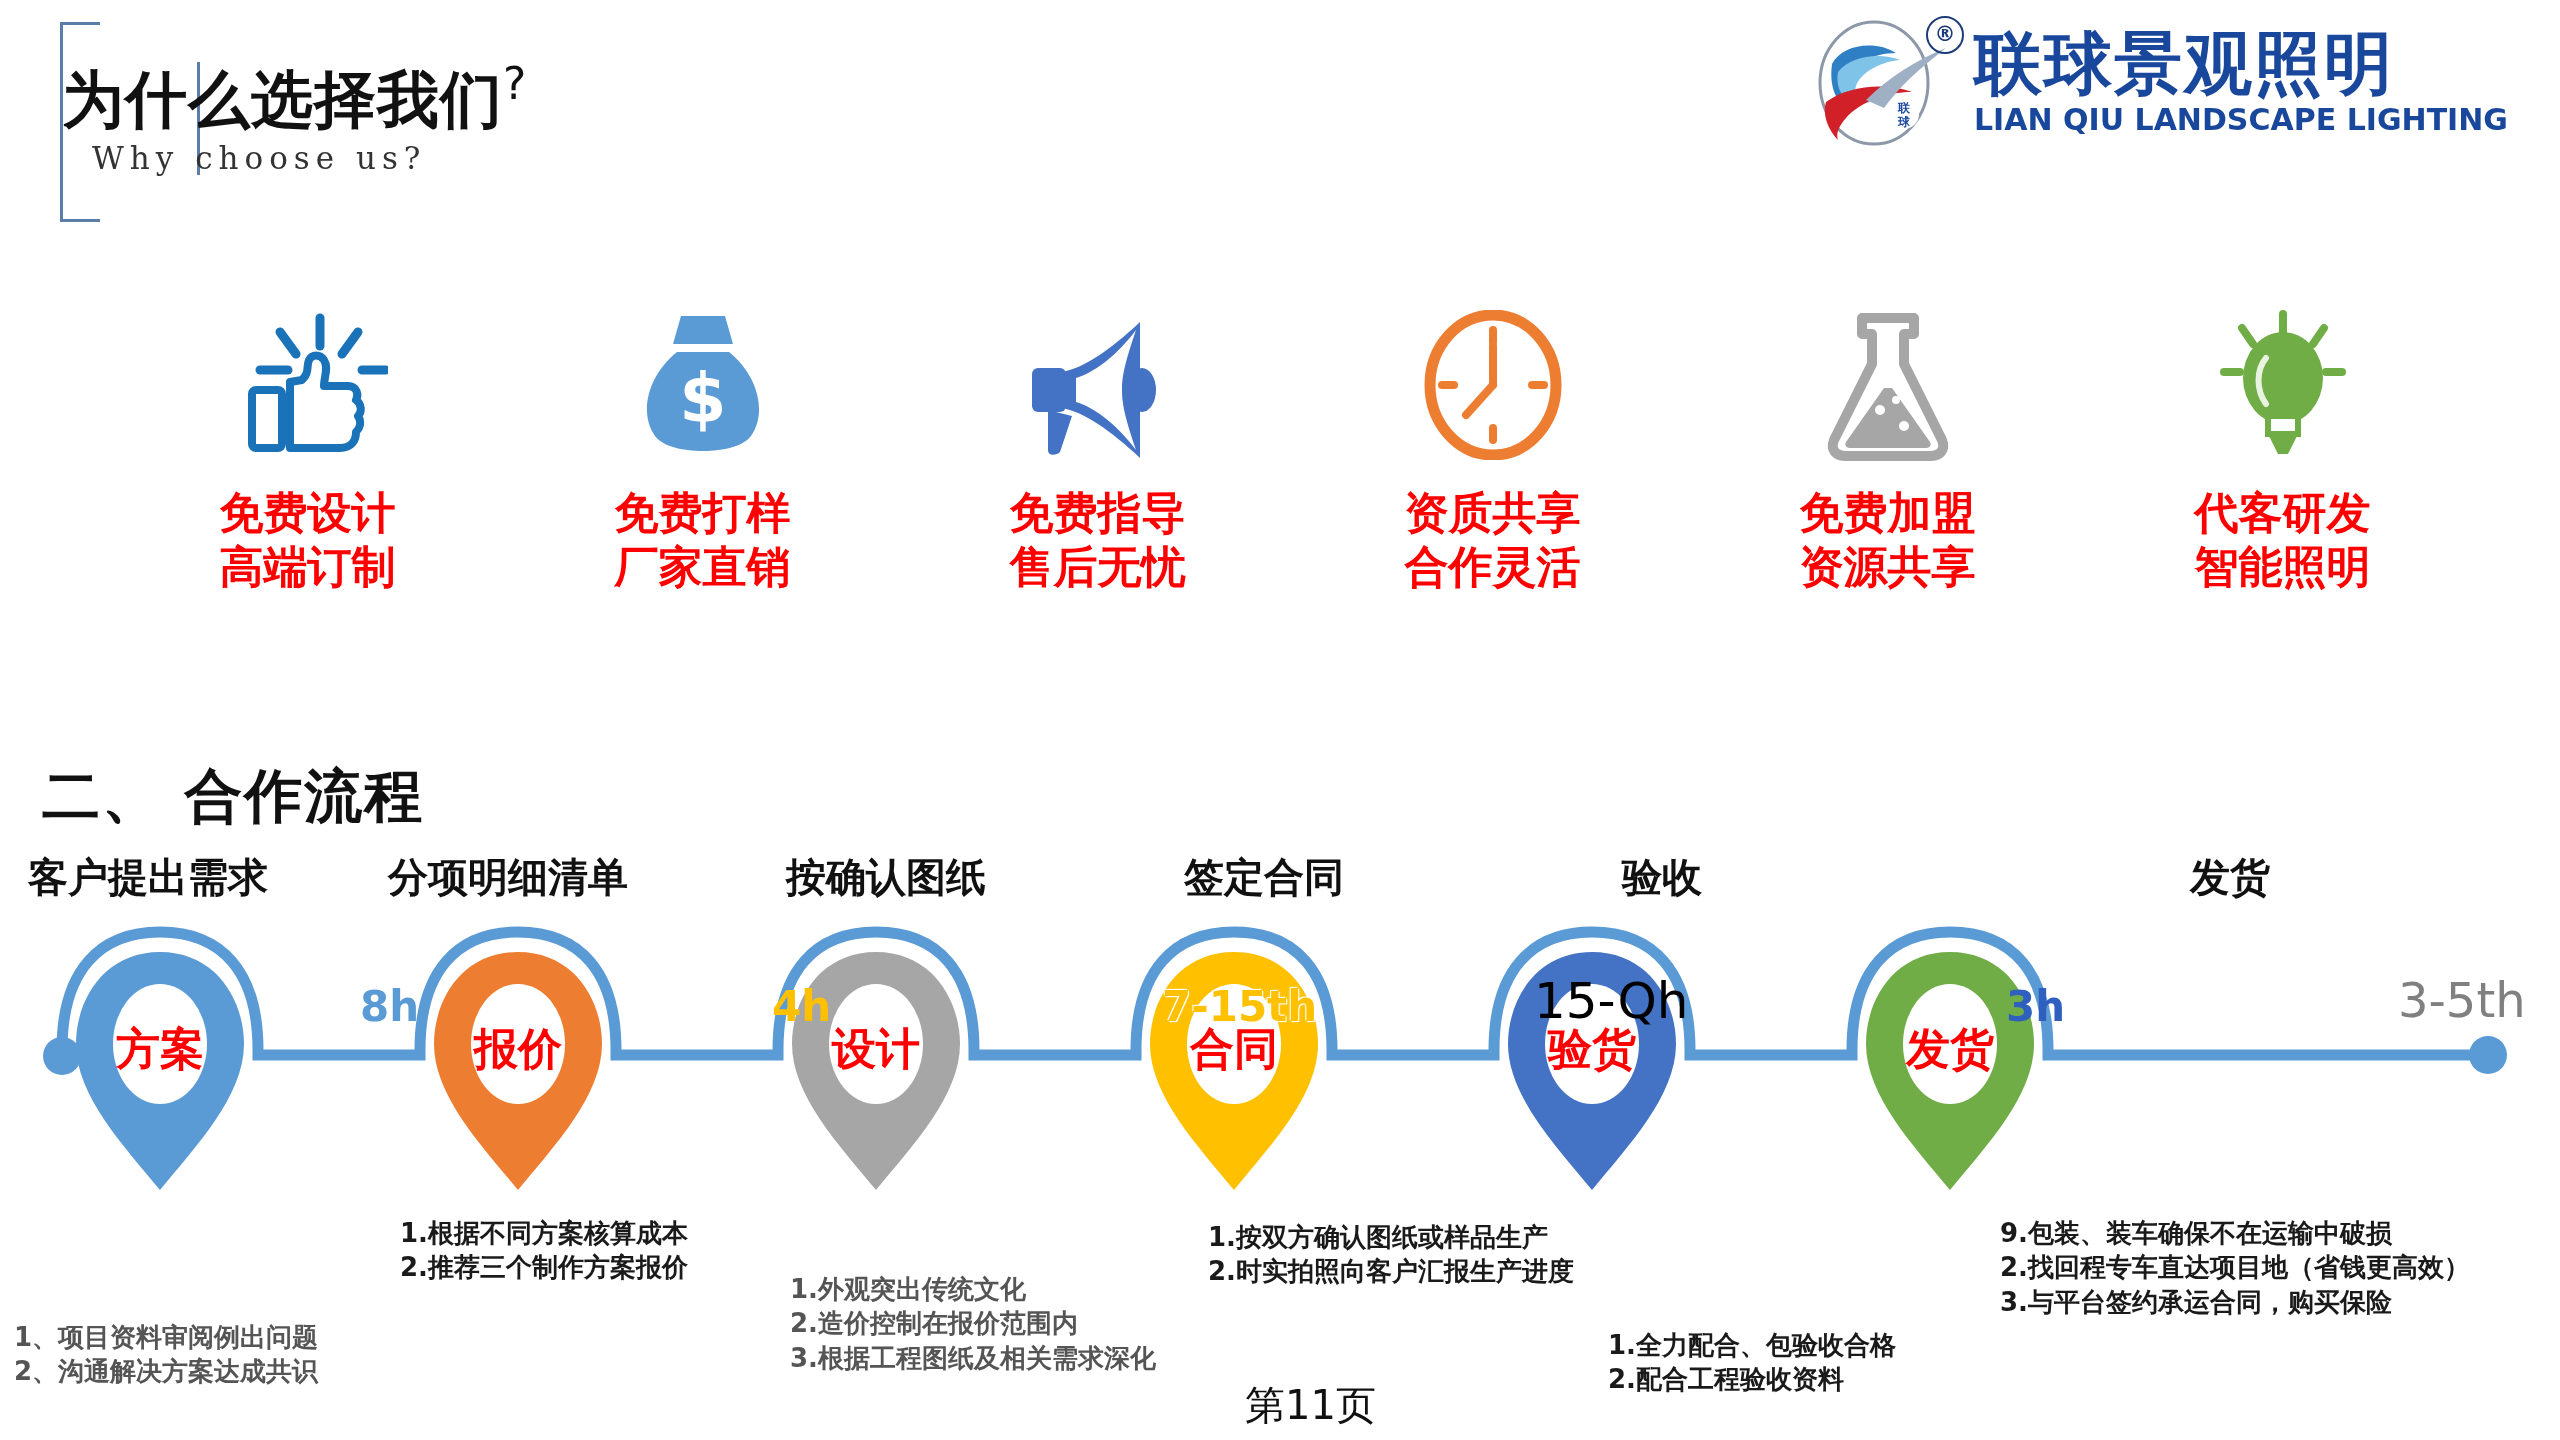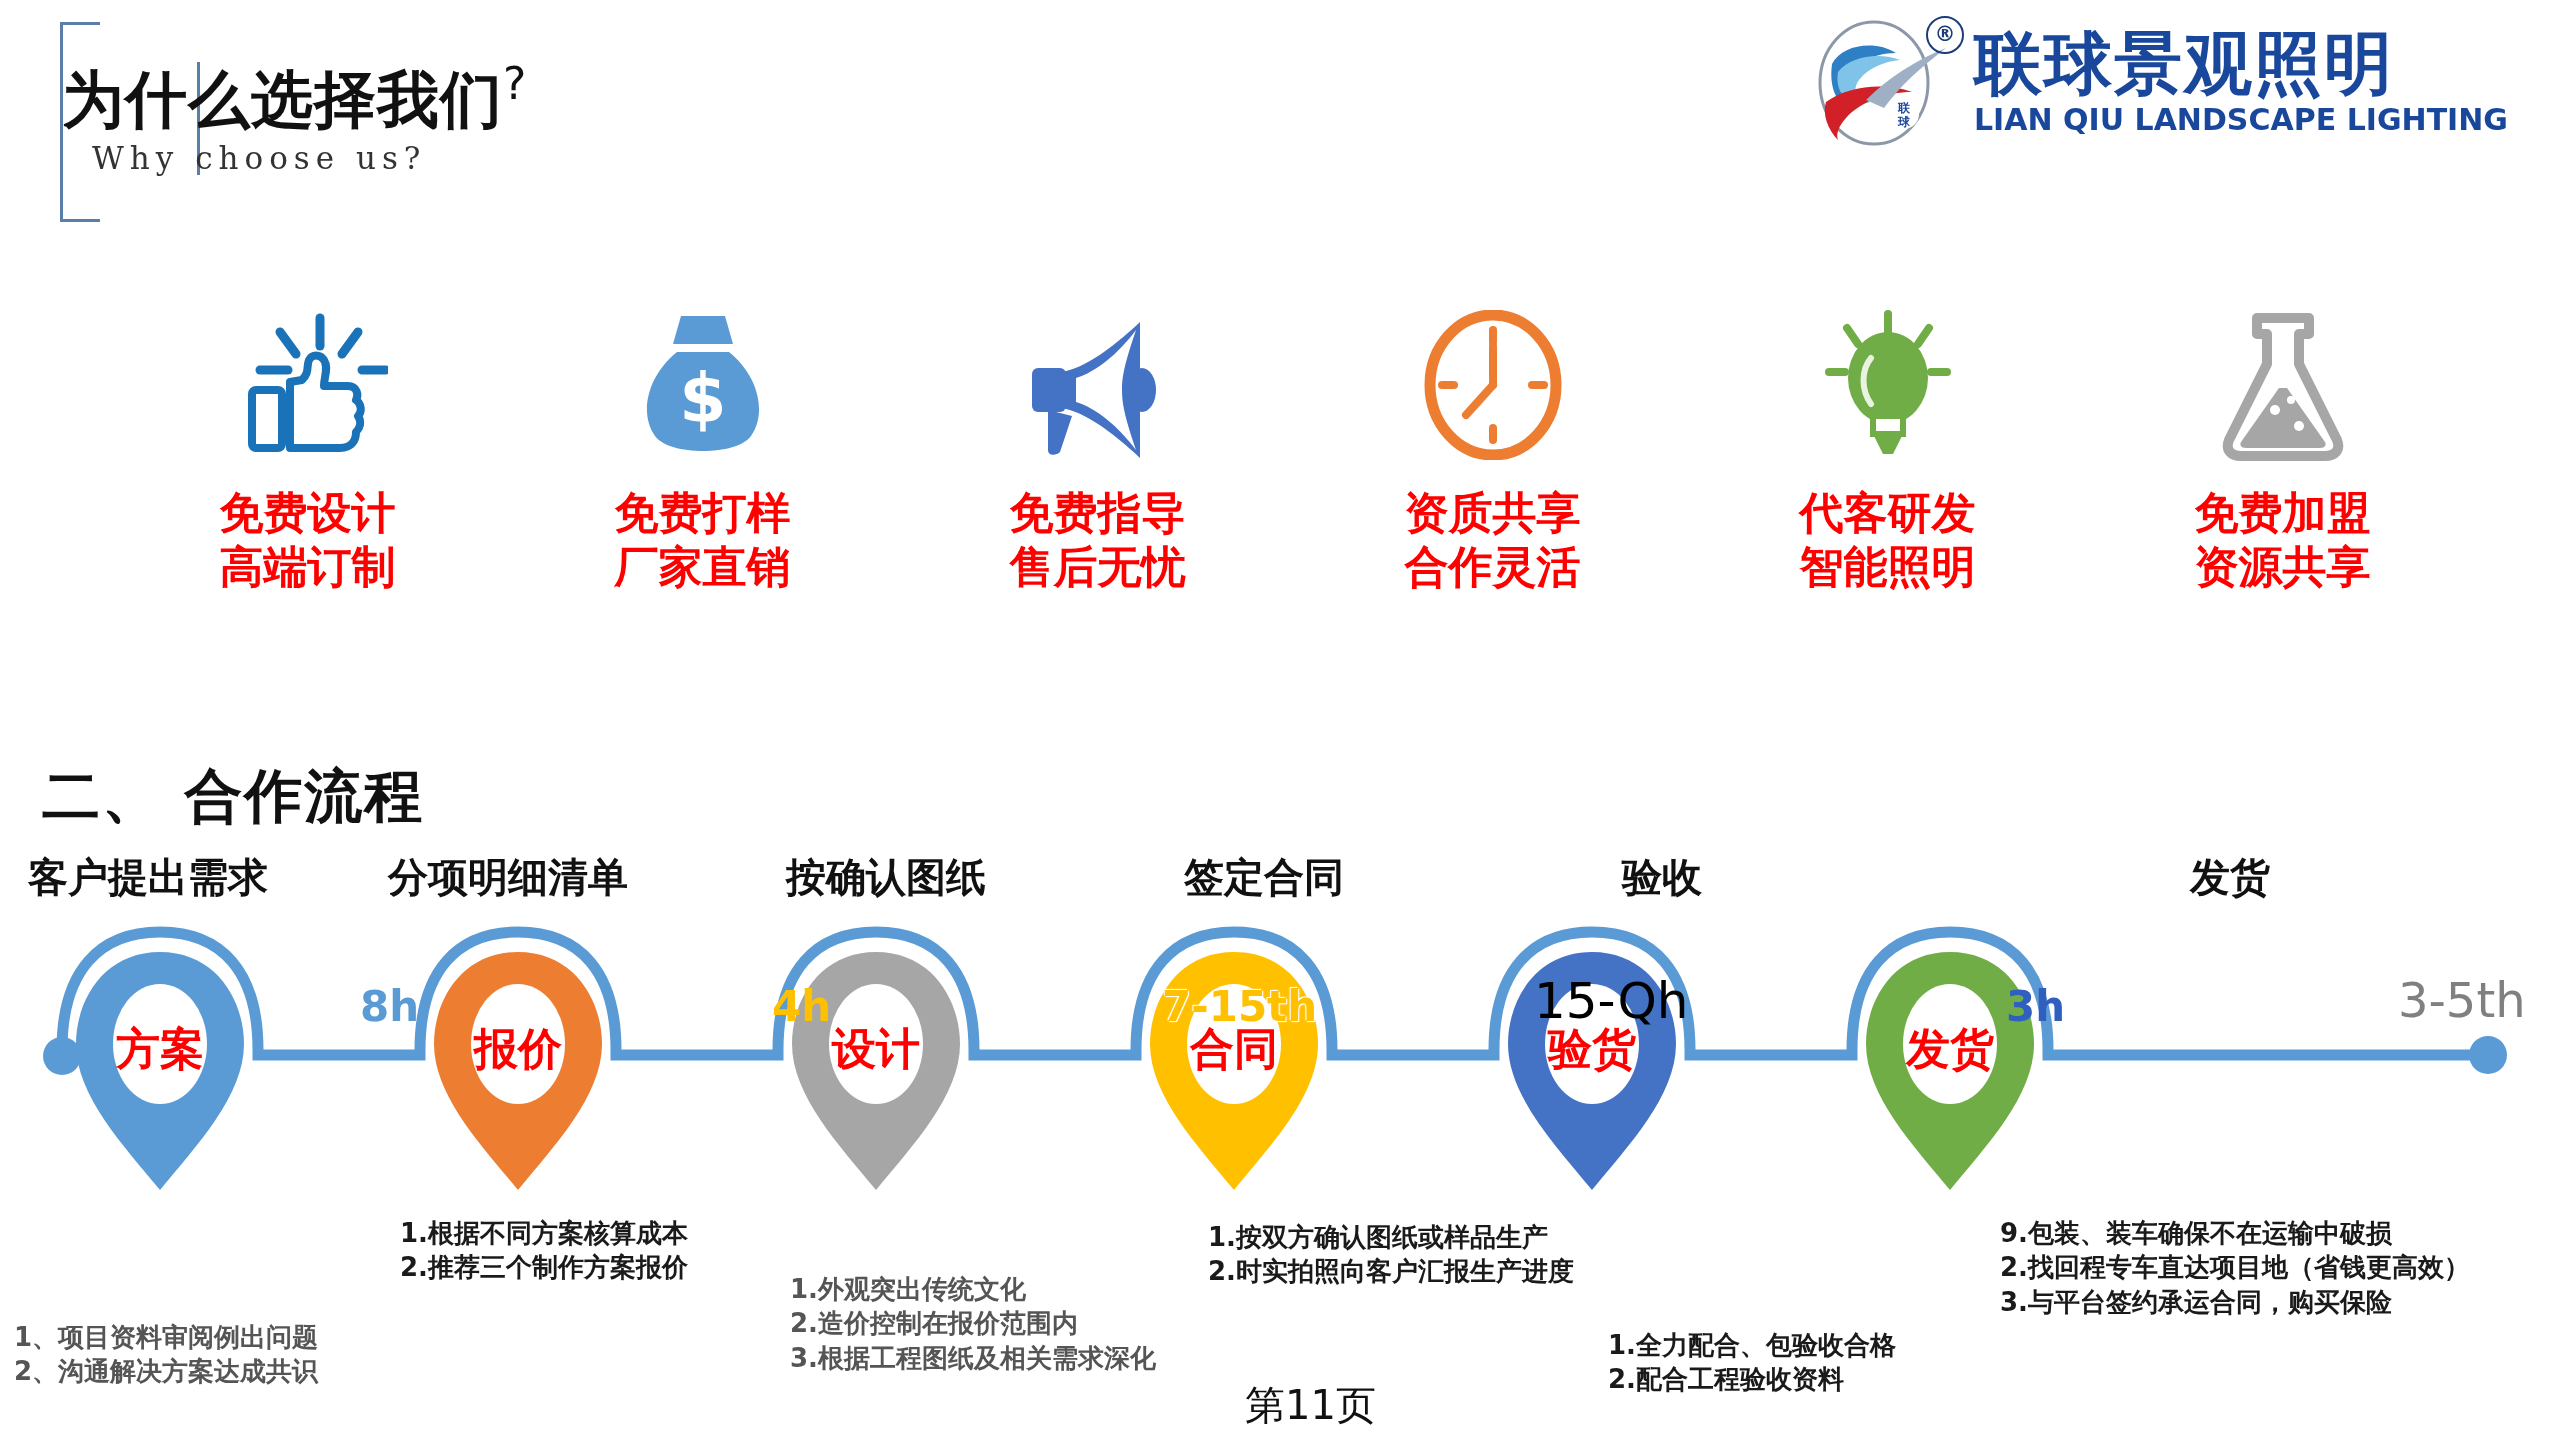--- a/index.html
+++ b/index.html
@@ -175,53 +175,53 @@
         </svg>
       </div>
       <div class="adv-label">
         <div>资质共享</div>
         <div>合作灵活</div>
       </div>
     </div>
 
     <div class="adv">
       <div class="adv-icon">
+        <svg width="140" height="155" viewBox="0 0 140 155">
+          <path d="M44 10 L96 10 L96 26 L86 26 L86 56 L124 132 C128 142 122 148 112 148 L28 148 C18 148 12 142 16 132 L54 56 L54 26 L44 26 Z" fill="none" stroke="#a6a6a6" stroke-width="10" stroke-linejoin="round"></path>
+          <path d="M66 80 L74 80 L112 134 C114 138 111 140 107 140 L33 140 C29 140 26 138 28 134 Z" fill="#a6a6a6"></path>
+          <circle cx="62" cy="102" r="5" fill="#fff"></circle>
+          <circle cx="86" cy="118" r="5" fill="#fff"></circle>
+          <circle cx="78" cy="92" r="4" fill="#fff"></circle>
+        </svg>
+      </div>
+      <div class="adv-label">
+        <div>免费加盟</div>
+        <div>资源共享</div>
+      </div>
+    </div>
+
+    <div class="adv">
+      <div class="adv-icon">
         <svg width="150" height="150" viewBox="0 0 150 150">
           <g stroke="#70ad47" stroke-width="8" stroke-linecap="round">
             <line x1="75" y1="4" x2="75" y2="24"></line>
             <line x1="34" y1="18" x2="45" y2="34"></line>
             <line x1="116" y1="18" x2="105" y2="34"></line>
             <line x1="16" y1="62" x2="32" y2="62"></line>
             <line x1="134" y1="62" x2="118" y2="62"></line>
           </g>
           <ellipse cx="75" cy="68" rx="40" ry="46" fill="#70ad47"></ellipse>
           <path d="M58 48 C48 60 48 80 58 94" fill="none" stroke="#e8f3e0" stroke-width="6" stroke-linecap="round"></path>
           <rect x="60" y="106" width="30" height="18" fill="#fff" stroke="#70ad47" stroke-width="6"></rect>
           <path d="M60 124 L90 124 L80 144 L70 144 Z" fill="#70ad47"></path>
         </svg>
       </div>
       <div class="adv-label">
         <div>代客研发</div>
         <div>智能照明</div>
-      </div>
-    </div>
-
-    <div class="adv">
-      <div class="adv-icon">
-        <svg width="140" height="155" viewBox="0 0 140 155">
-          <path d="M44 10 L96 10 L96 26 L86 26 L86 56 L124 132 C128 142 122 148 112 148 L28 148 C18 148 12 142 16 132 L54 56 L54 26 L44 26 Z" fill="none" stroke="#a6a6a6" stroke-width="10" stroke-linejoin="round"></path>
-          <path d="M66 80 L74 80 L112 134 C114 138 111 140 107 140 L33 140 C29 140 26 138 28 134 Z" fill="#a6a6a6"></path>
-          <circle cx="62" cy="102" r="5" fill="#fff"></circle>
-          <circle cx="86" cy="118" r="5" fill="#fff"></circle>
-          <circle cx="78" cy="92" r="4" fill="#fff"></circle>
-        </svg>
-      </div>
-      <div class="adv-label">
-        <div>免费加盟</div>
-        <div>资源共享</div>
       </div>
     </div>
 
   </div>
 
   <div class="sec-head" id="sec2">二、 合作流程</div>
 
   <div class="flow">
 
     <svg class="flow-svg" width="2560" height="440" viewBox="0 0 2560 440">

